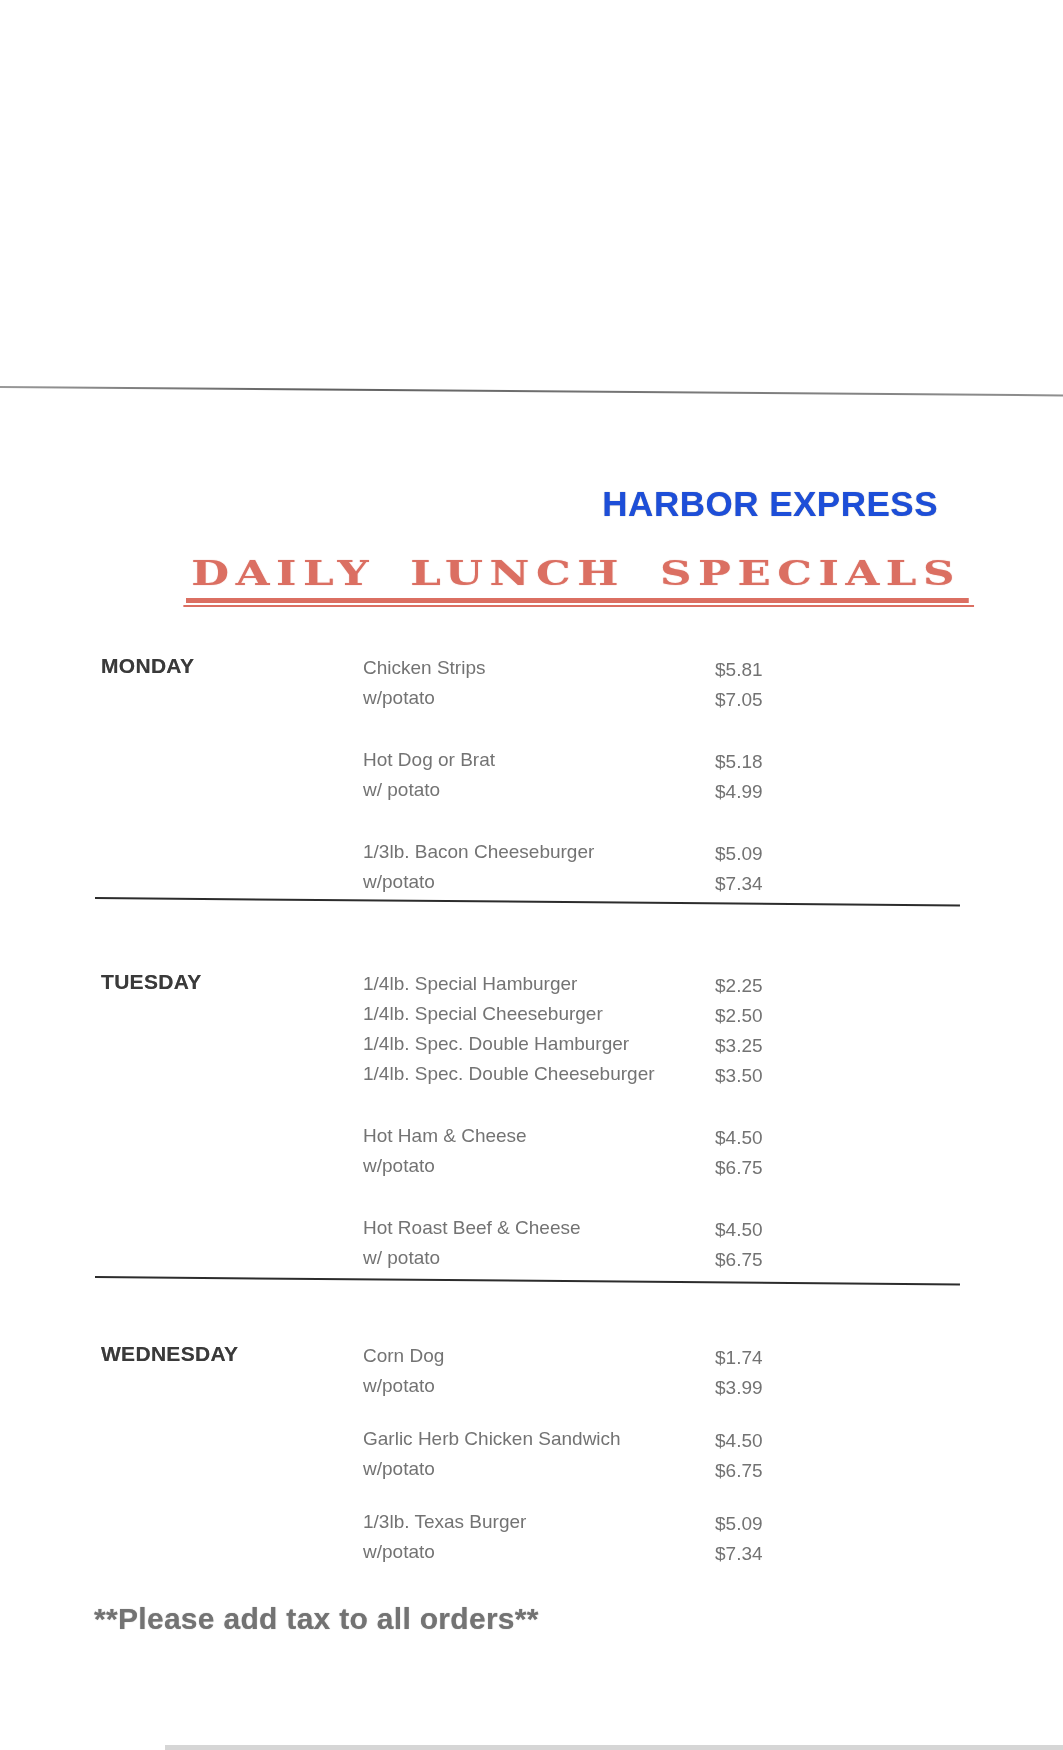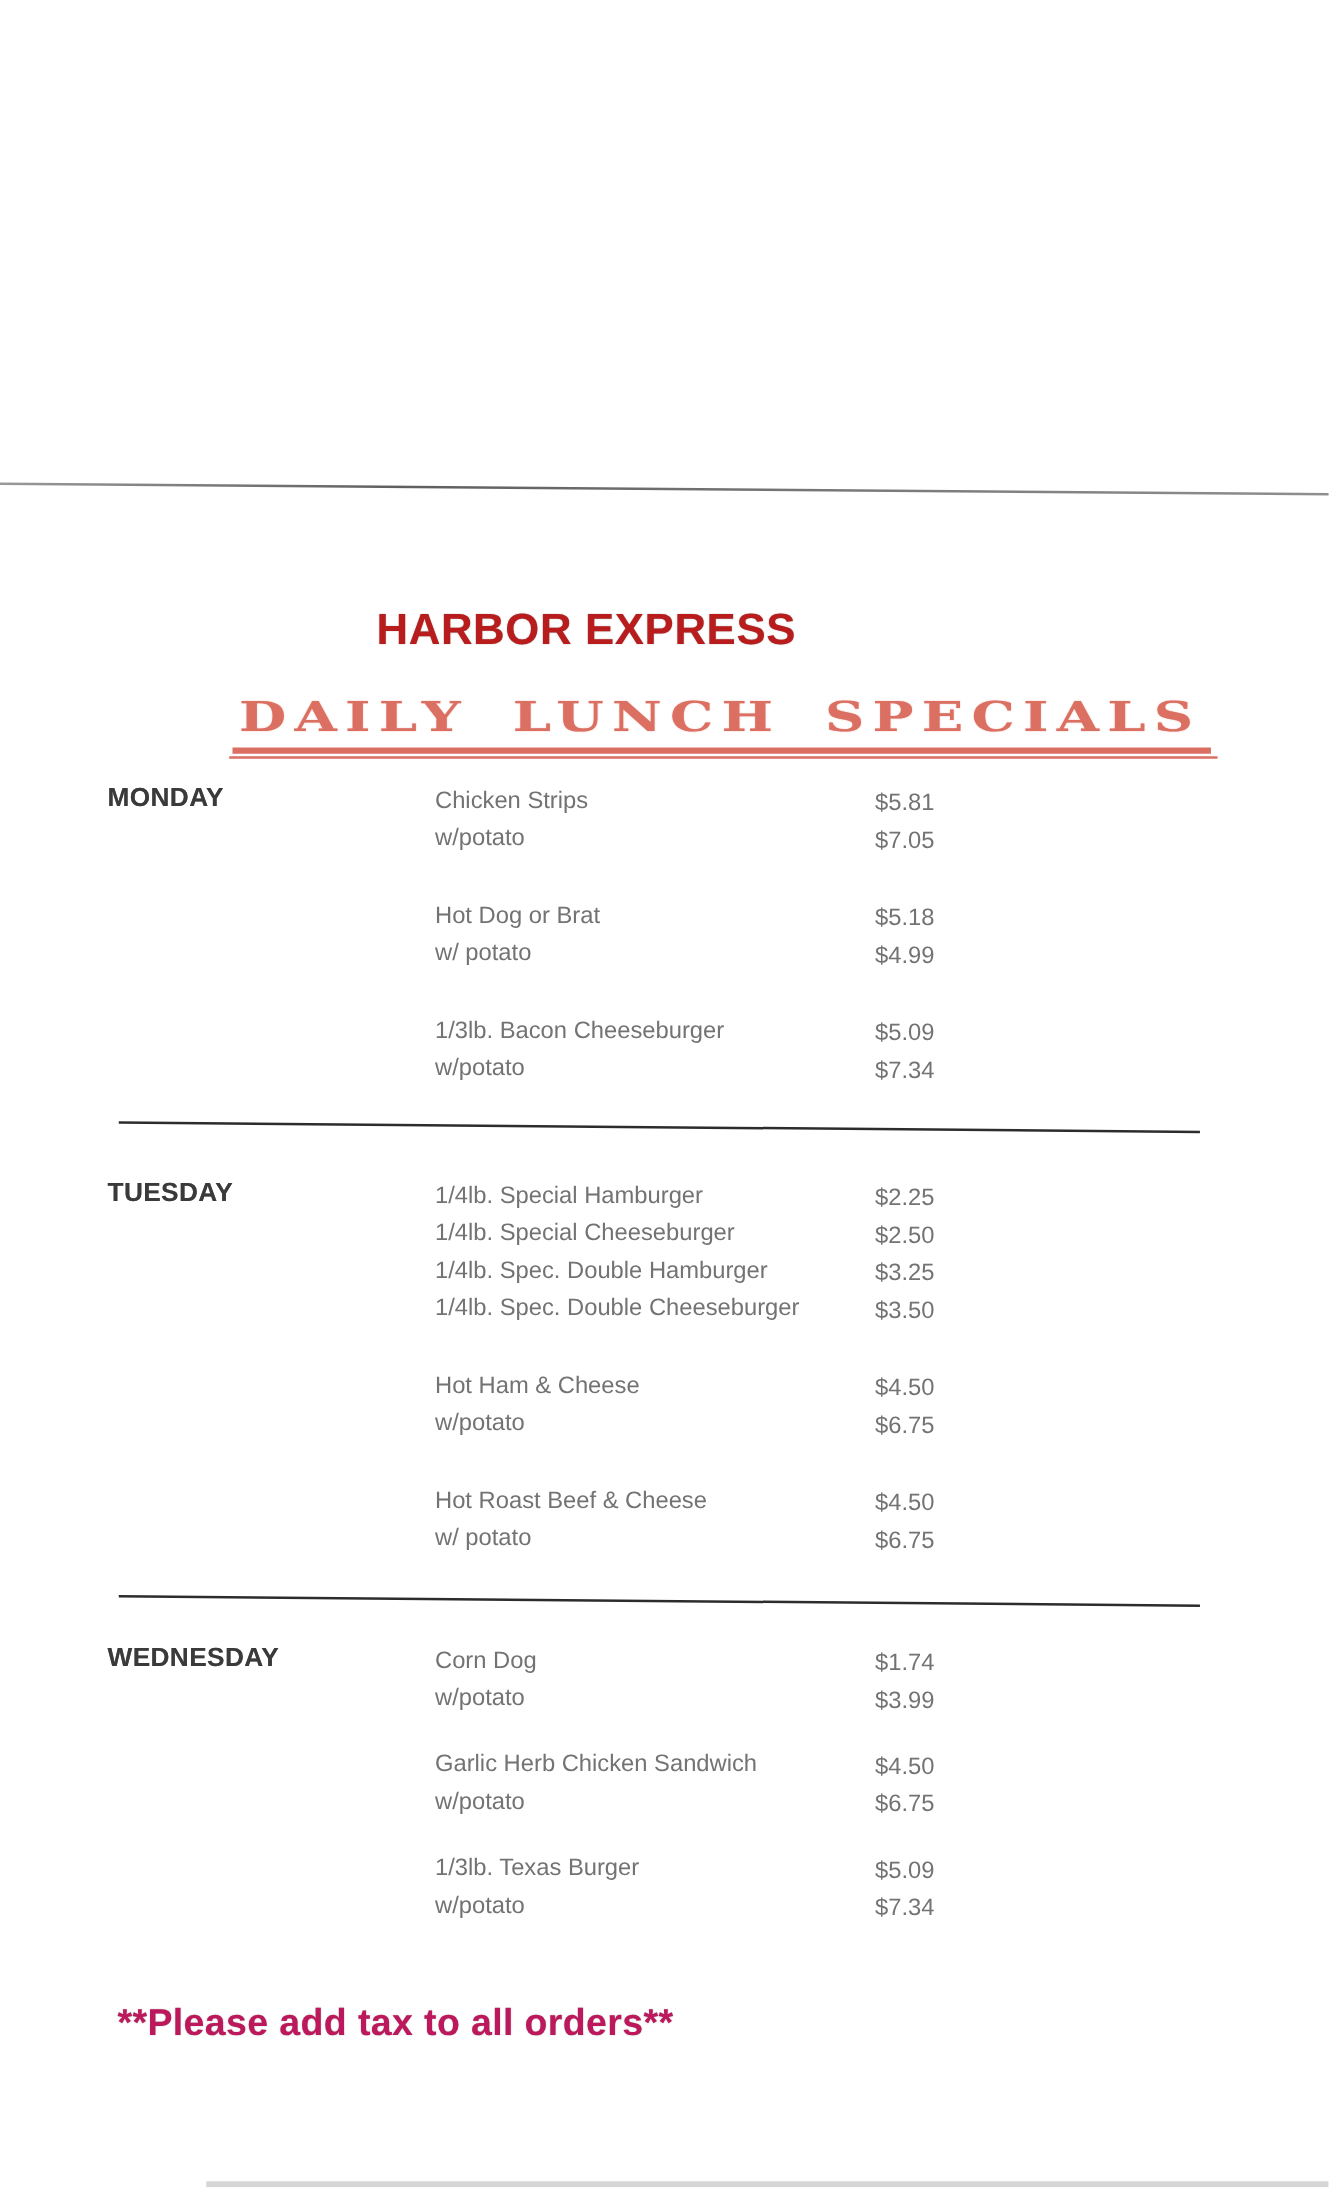--- a/index.html
+++ b/index.html
@@ -25,25 +25,25 @@
     height: 2px;
     background: linear-gradient(to right, #9a9a9a, #5f5f5f 30%, #7d7d7d 70%, #8f8f8f);
     transform: rotate(0.45deg);
     transform-origin: left center;
   }
   .title {
     position: absolute;
     top: 484px;
     left: 0;
     width: 938px;
-    text-align: center;
+    text-align: right;
     font-size: 35px;
     font-weight: bold;
     letter-spacing: 0.5px;
-    color: #b91c1c;
+    color: #1d4ed8;
     text-shadow: 0 0 1px rgba(65,65,65,0.55);
   }
   .phone {
     position: absolute;
     top: 526px;
     left: 0;
     width: 930px;
     text-align: center;
     font-size: 24px;
     font-weight: bold;
@@ -73,22 +73,23 @@
     position: absolute;
     left: -2px;
     right: -4px;
     bottom: -9px;
     height: 2px;
     background: #db6f62;
   }
   .menu-days { position: absolute; left: 0; top: 0; width: 100%; }
   .day-section {
     position: absolute;
-    left: 86px;
+    left: 101px;
     width: 880px;
+    margin-top: 27px;
   }
   .day-label {
     position: absolute;
     left: 0;
     top: -3px;
     font-size: 21px;
     font-weight: bold;
     color: #3a3a3a;
     letter-spacing: 0.3px;
     text-shadow: 0 0 0.5px rgba(58,58,58,0.6);
@@ -116,21 +117,21 @@
     transform-origin: left center;
   }
   .divider-1 { top: 897px; }
   .divider-2 { top: 1276px; }
   .footer-note {
     position: absolute;
     left: 94px;
     top: 1602px;
     font-size: 30px;
     font-weight: bold;
-    color: #be185d;
+    color: #737373;
     letter-spacing: 0.3px;
     text-shadow: 0 0 1px rgba(71,71,71,0.5);
   }
   .scan-edge-bottom {
     position: absolute;
     left: 165px;
     right: 0;
     top: 1745px;
     height: 5px;
     background: #d6d6d6;

